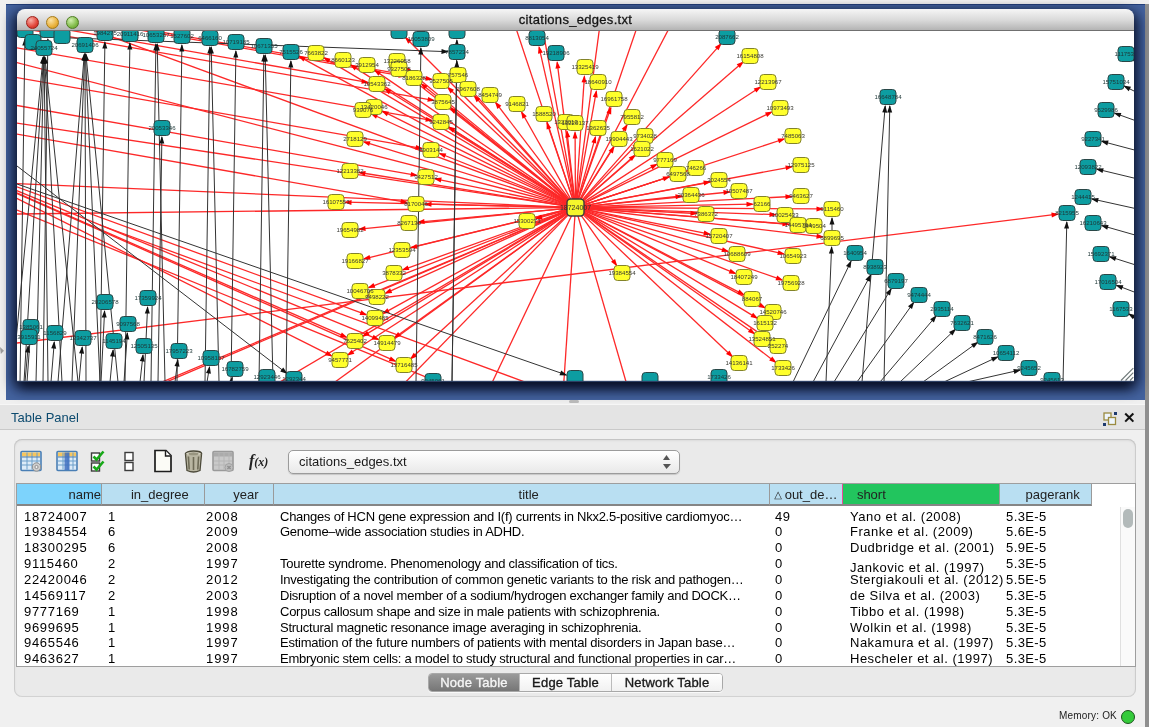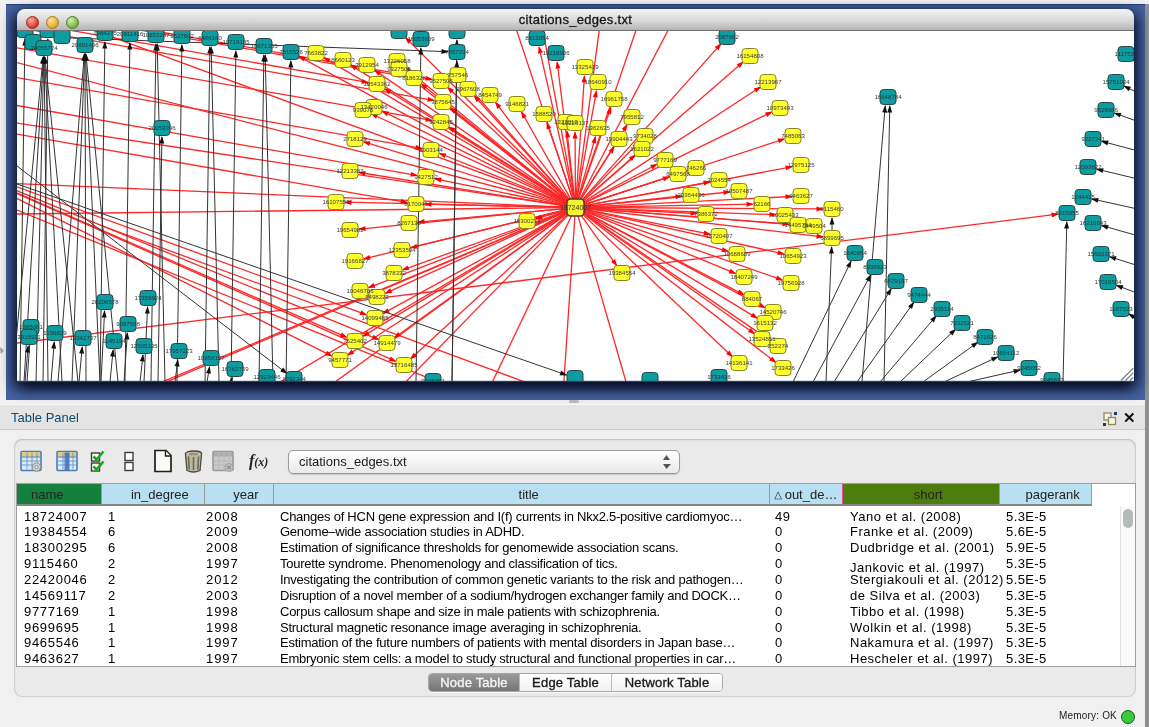--- a/index.html
+++ b/index.html
@@ -760,21 +760,20 @@
       <span style="position:absolute;left:7px;top:40.4px;width:81px;height:16px;line-height:16px;white-space:nowrap;overflow:hidden;letter-spacing:0.7px">19384554</span>
       <span style="position:absolute;left:91px;top:40.4px;width:99px;height:16px;line-height:16px;white-space:nowrap;overflow:hidden;letter-spacing:0.7px">6</span>
       <span style="position:absolute;left:189px;top:40.4px;width:65px;height:16px;line-height:16px;white-space:nowrap;overflow:hidden;letter-spacing:0.9px">2009</span>
       <span style="position:absolute;left:263px;top:40.4px;width:493px;height:16px;line-height:16px;white-space:nowrap;overflow:hidden;letter-spacing:-0.25px">Genome–wide association studies in ADHD.</span>
       <span style="position:absolute;left:758px;top:40.4px;width:69px;height:16px;line-height:16px;white-space:nowrap;overflow:hidden;letter-spacing:0.5px">0</span>
       <span style="position:absolute;left:833px;top:40.4px;width:154px;height:16px;line-height:16px;white-space:nowrap;overflow:hidden;letter-spacing:0.5px">Franke et al. (2009)</span>
       <span style="position:absolute;left:989px;top:40.4px;width:87px;height:16px;line-height:16px;white-space:nowrap;overflow:hidden;letter-spacing:0.4px">5.6E-5</span>
       <span style="position:absolute;left:7px;top:56.2px;width:81px;height:16px;line-height:16px;white-space:nowrap;overflow:hidden;letter-spacing:0.7px">18300295</span>
       <span style="position:absolute;left:91px;top:56.2px;width:99px;height:16px;line-height:16px;white-space:nowrap;overflow:hidden;letter-spacing:0.7px">6</span>
       <span style="position:absolute;left:189px;top:56.2px;width:65px;height:16px;line-height:16px;white-space:nowrap;overflow:hidden;letter-spacing:0.9px">2008</span>
-      <span style="position:absolute;left:263px;top:56.2px;width:493px;height:16px;line-height:16px;white-space:nowrap;overflow:hidden;letter-spacing:-0.25px">Estimation of significance thresholds for genomewide association scans.</span>
       <span style="position:absolute;left:758px;top:56.2px;width:69px;height:16px;line-height:16px;white-space:nowrap;overflow:hidden;letter-spacing:0.5px">0</span>
       <span style="position:absolute;left:833px;top:56.2px;width:154px;height:16px;line-height:16px;white-space:nowrap;overflow:hidden;letter-spacing:0.5px">Dudbridge et al. (2001)</span>
       <span style="position:absolute;left:989px;top:56.2px;width:87px;height:16px;line-height:16px;white-space:nowrap;overflow:hidden;letter-spacing:0.4px">5.9E-5</span>
       <span style="position:absolute;left:7px;top:72.0px;width:81px;height:16px;line-height:16px;white-space:nowrap;overflow:hidden;letter-spacing:0.7px">9115460</span>
       <span style="position:absolute;left:91px;top:72.0px;width:99px;height:16px;line-height:16px;white-space:nowrap;overflow:hidden;letter-spacing:0.7px">2</span>
       <span style="position:absolute;left:189px;top:72.0px;width:65px;height:16px;line-height:16px;white-space:nowrap;overflow:hidden;letter-spacing:0.9px">1997</span>
       <span style="position:absolute;left:263px;top:72.0px;width:493px;height:16px;line-height:16px;white-space:nowrap;overflow:hidden;letter-spacing:-0.25px">Tourette syndrome. Phenomenology and classification of tics.</span>
       <span style="position:absolute;left:758px;top:72.0px;width:69px;height:16px;line-height:16px;white-space:nowrap;overflow:hidden;letter-spacing:0.5px">0</span>
       <span style="position:absolute;left:833px;top:76px;width:154px;height:16px;line-height:16px;white-space:nowrap;overflow:hidden;letter-spacing:0.5px">Jankovic et al. (1997)</span>
       <span style="position:absolute;left:989px;top:72.0px;width:87px;height:16px;line-height:16px;white-space:nowrap;overflow:hidden;letter-spacing:0.4px">5.3E-5</span>
@@ -815,26 +814,26 @@
       <span style="position:absolute;left:989px;top:151.3px;width:87px;height:16px;line-height:16px;white-space:nowrap;overflow:hidden;letter-spacing:0.4px">5.3E-5</span>
       <span style="position:absolute;left:7px;top:167.1px;width:81px;height:16px;line-height:16px;white-space:nowrap;overflow:hidden;letter-spacing:0.7px">9463627</span>
       <span style="position:absolute;left:91px;top:167.1px;width:99px;height:16px;line-height:16px;white-space:nowrap;overflow:hidden;letter-spacing:0.7px">1</span>
       <span style="position:absolute;left:189px;top:167.1px;width:65px;height:16px;line-height:16px;white-space:nowrap;overflow:hidden;letter-spacing:0.9px">1997</span>
       <span style="position:absolute;left:263px;top:167.1px;width:493px;height:16px;line-height:16px;white-space:nowrap;overflow:hidden;letter-spacing:-0.25px">Embryonic stem cells: a model to study structural and functional properties in car…</span>
       <span style="position:absolute;left:758px;top:167.1px;width:69px;height:16px;line-height:16px;white-space:nowrap;overflow:hidden;letter-spacing:0.5px">0</span>
       <span style="position:absolute;left:833px;top:167.1px;width:154px;height:16px;line-height:16px;white-space:nowrap;overflow:hidden;letter-spacing:0.5px">Hescheler et al. (1997)</span>
       <span style="position:absolute;left:989px;top:167.1px;width:87px;height:16px;line-height:16px;white-space:nowrap;overflow:hidden;letter-spacing:0.4px">5.3E-5</span>
     </div>
   <div id="thead">
-      <div style="position:absolute;left:0.0px;top:0;width:70.0px;height:20px;background:#15803d;border-right:1px solid #9a9a9a;border-bottom:2px solid #858585;line-height:21px;text-align:left;padding-left:14px">name</div>
+      <div style="position:absolute;left:0.0px;top:0;width:70.0px;height:20px;background:#7dd3fc;border-right:1px solid #9a9a9a;border-bottom:2px solid #858585;line-height:21px;text-align:right;padding-left:14px">name</div>
       <div style="position:absolute;left:85.0px;top:0;width:87.8px;height:20px;background:#b9dff2;border-right:1px solid #9a9a9a;border-bottom:2px solid #858585;line-height:21px;text-align:center;padding-left:14px">in_degree</div>
       <div style="position:absolute;left:187.8px;top:0;width:54.4px;height:20px;background:#b9dff2;border-right:1px solid #9a9a9a;border-bottom:2px solid #858585;line-height:21px;text-align:center;padding-left:14px">year</div>
       <div style="position:absolute;left:257.2px;top:0;width:481.0px;height:20px;background:#b9dff2;border-right:1px solid #9a9a9a;border-bottom:2px solid #858585;line-height:21px;text-align:center;padding-left:14px">title</div>
       <div style="position:absolute;left:753.2px;top:0;width:67.7px;height:20px;background:#b9dff2;border-right:6px solid #ec4899;border-bottom:2px solid #858585;line-height:21px;text-align:left;padding-left:4px"><span style="font-size:10px;position:relative;top:-1px">△ </span>out_de…</div>
-      <div style="position:absolute;left:825.9px;top:0;width:142.5px;height:20px;background:#4d7c0f;border-right:1px solid #9a9a9a;border-bottom:2px solid #858585;line-height:21px;text-align:center;padding-left:14px">short</div>
+      <div style="position:absolute;left:825.9px;top:0;width:142.5px;height:20px;background:#22c55e;border-right:1px solid #9a9a9a;border-bottom:2px solid #858585;line-height:21px;padding-left:14px">short</div>
       <div style="position:absolute;left:983.4px;top:0;width:76.4px;height:20px;background:#b9dff2;border-right:1px solid #9a9a9a;border-bottom:2px solid #858585;line-height:21px;text-align:center;padding-left:14px">pagerank</div>
     </div>
   <div id="sbar">
       <div class="th"></div>
     </div>
 </div>
 <div id="tabs">
   <div style="width:90px;background:linear-gradient(#9a9a9a,#767676);color:#f5f5f5">Node Table</div>
   <div style="width:91px;background:linear-gradient(#ffffff,#f1f1f1);border-left:1px solid #bbb">Edge Table</div>
   <div style="width:110px;background:linear-gradient(#ffffff,#f1f1f1);border-left:1px solid #bbb">Network Table</div>

